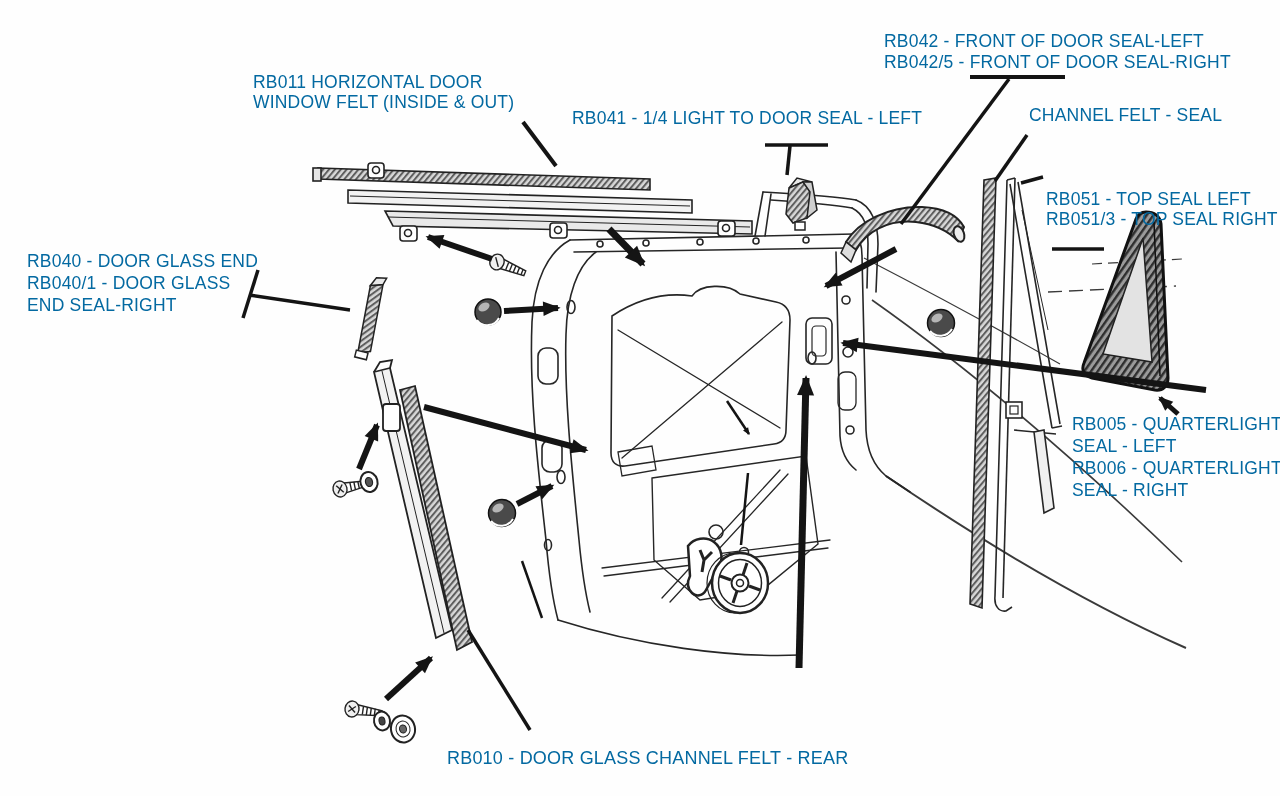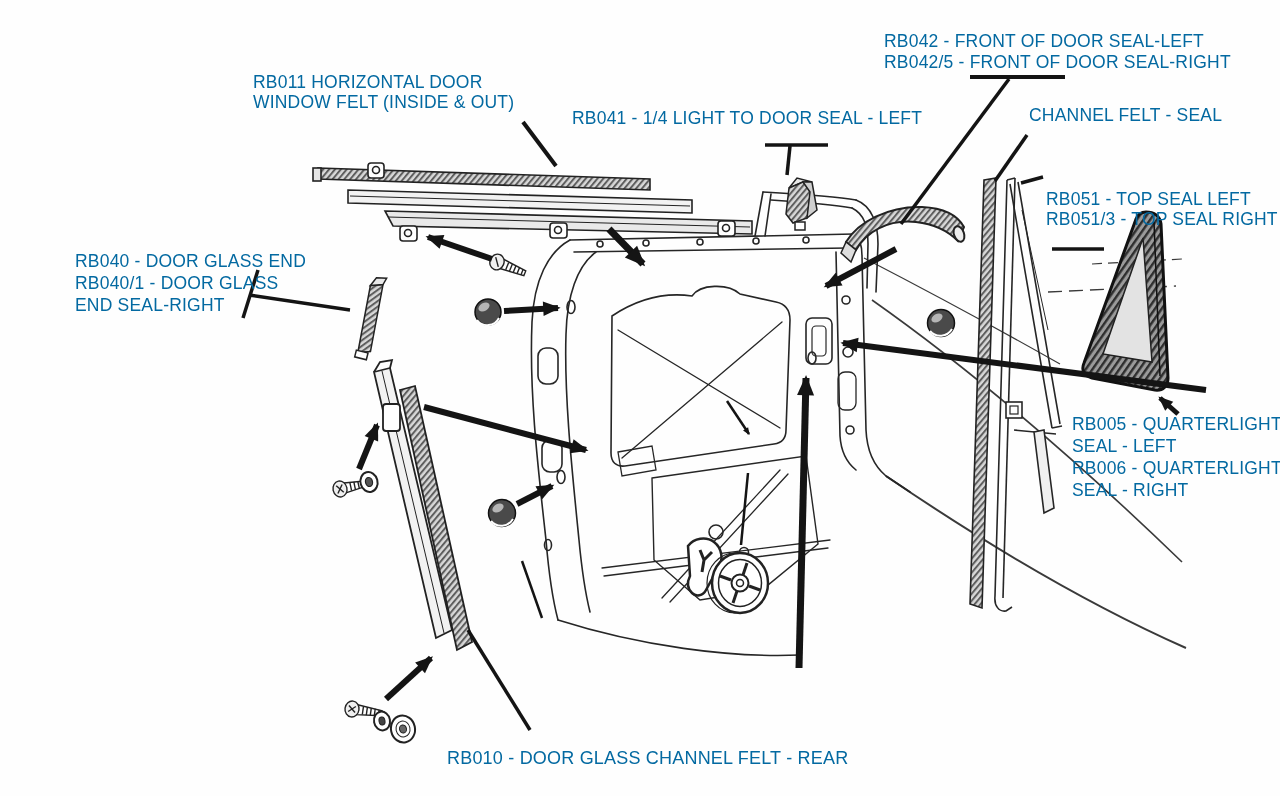--- a/index.html
+++ b/index.html
@@ -7,21 +7,21 @@
           font-family:"Liberation Sans", sans-serif;}
   .canvas svg{position:absolute;left:0;top:0;}
   .lbl{position:absolute;color:#0369a1;font-size:17.5px;line-height:21px;white-space:nowrap;
        letter-spacing:.2px;z-index:5;}
   .lbl div{pointer-events:none;}
   .lbl.rb011{left:253px;top:72px;line-height:20px;}
   .lbl.rb041{left:572px;top:108px;}
   .lbl.rb042{left:884px;top:31px;}
   .lbl.rb009{left:1029px;top:105px;}
   .lbl.rb051{left:1046px;top:165px;line-height:20px;margin-top:24px;}
-  .lbl.rb040{left:27px;top:250px;line-height:22px;margin-left:48px;}
+  .lbl.rb040{left:27px;top:250px;line-height:22px;}
   .lbl.rb005{left:1072px;top:413px;line-height:22px;}
   .lbl.rb043{left:526px;top:620px;font-size:15px;font-weight:600;line-height:18px;letter-spacing:.1px;}
   .lbl.rb010{left:447px;top:748px;font-size:18px;}
 </style>
 </head>
 <body>
 
 <div class="canvas">
 
 <svg width="1280" height="796" viewBox="0 0 1280 796">

